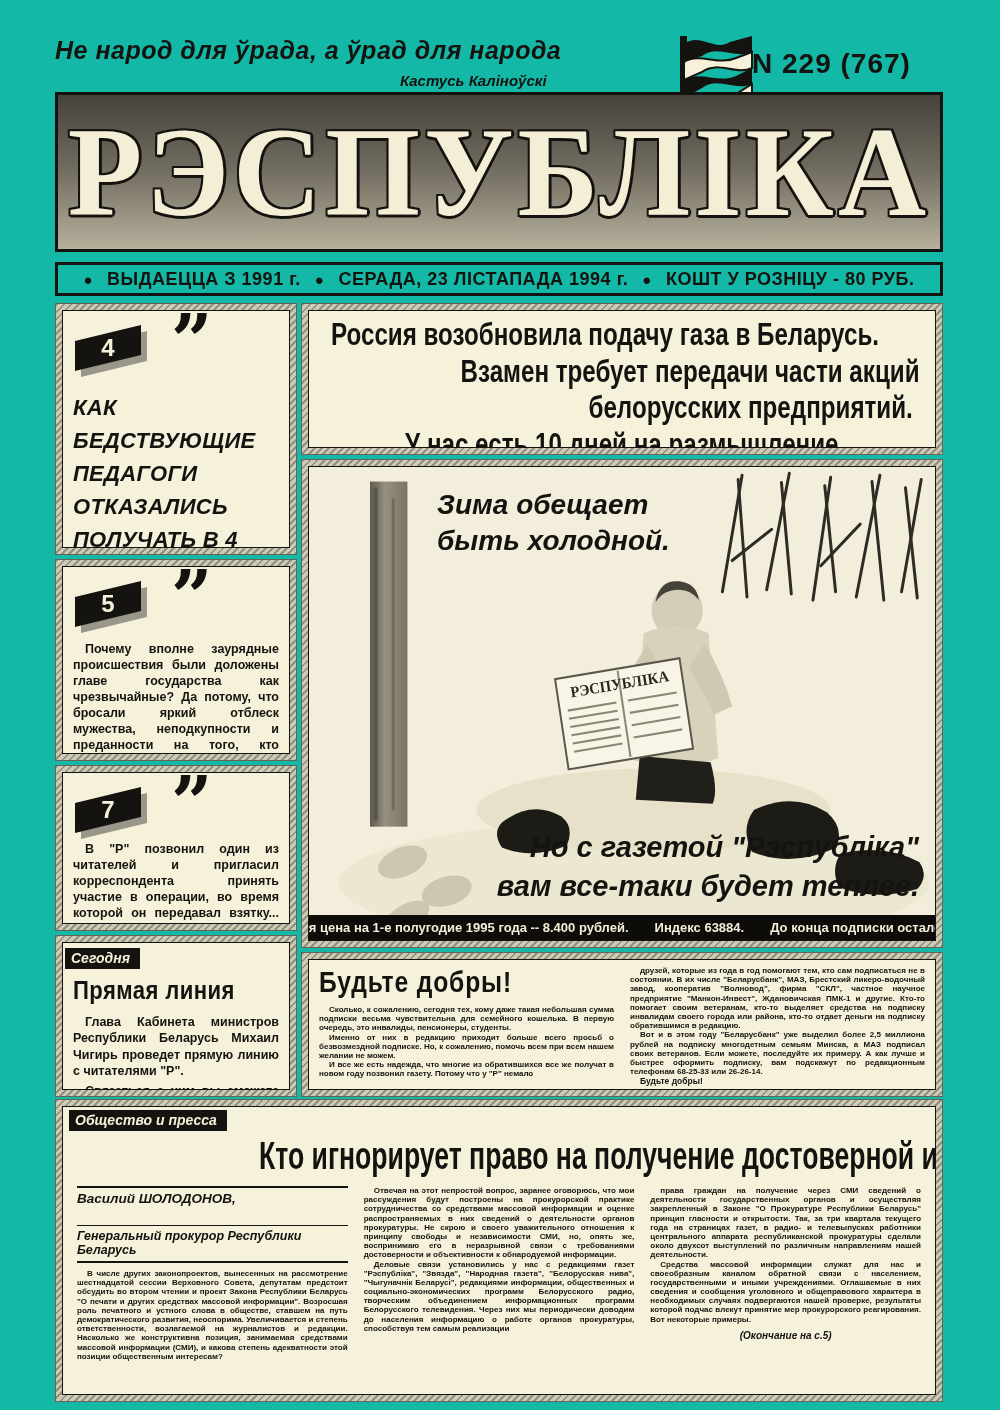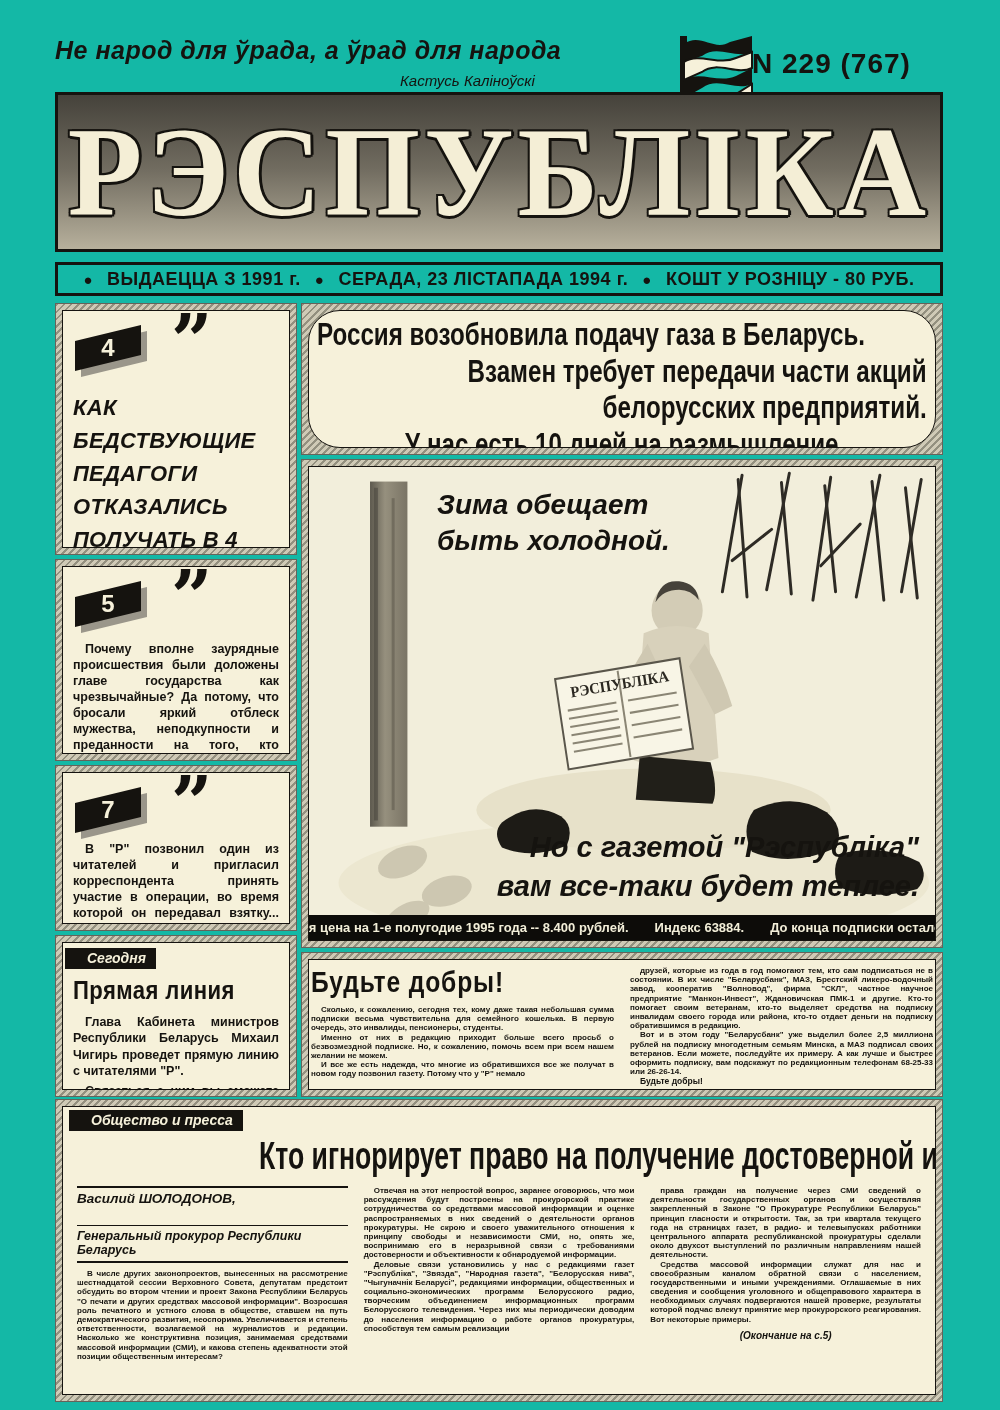--- a/index.html
+++ b/index.html
@@ -1,21 +1,21 @@
 <!DOCTYPE html>
 <html><head>
 <meta charset="utf-8">
 <style>
   * { margin:0; padding:0; box-sizing:border-box; }
   body { background:#e8e4d0; font-family:"Liberation Sans", sans-serif; }
   .page { position:relative; width:1000px; height:1410px; background:#14b8a6; color:#15130f; overflow:hidden; margin:0 auto; }
 
   
   .motto { position:absolute; left:55px; top:36px; font-size:25px; font-weight:bold; font-style:italic; letter-spacing:.5px; }
-  .motto-author { position:absolute; left:400px; top:72px; font-size:15px; font-weight:normal; font-style:italic; }
+  .motto-author { position:absolute; left:400px; top:72px; font-size:15px; font-weight:bold; font-style:italic; }
   .flag { position:absolute; left:678px; top:30px; }
   .issue-no { position:absolute; left:752px; top:48px; font-size:28px; font-weight:bold; letter-spacing:1px; }
 
   .masthead { position:absolute; left:55px; top:92px; width:888px; height:160px;
     background:linear-gradient(180deg,#45423b 0%, #716c60 48%, #b7b09c 100%);
     border:3px solid #15130f; display:flex; align-items:center; justify-content:center; }
   .masthead-text { font-family:"Liberation Serif", serif; font-weight:bold; font-size:122px; line-height:1;
     color:#f4eed6; letter-spacing:4px; transform:scaleY(1.04);
     text-shadow:2px 2px 0 #15130f,-2px -2px 0 #15130f,2px -2px 0 #15130f,-2px 2px 0 #15130f,0 3px 0 #15130f,3px 0 0 #15130f; }
 
@@ -37,42 +37,42 @@
     clip-path:polygon(0 35%,100% 0,100% 65%,0 100%); background:#15130f; color:#f6f1da;
     display:flex; align-items:center; justify-content:center; font-size:24px; font-weight:bold; }
   .quote-mark { position:absolute; left:98px; top:-14px; font-family:"DejaVu Serif", serif; font-size:72px; font-weight:bold; line-height:1; }
   .teaser-big { margin-top:14px; font-size:22px; font-weight:bold; font-style:italic; line-height:1.5; letter-spacing:.3px; }
   .teaser-body { margin-top:8px; font-size:12.5px; font-weight:bold; line-height:1.28; text-align:justify; }
   .teaser-body-first { text-indent:12px; }
 
   
   .today-inner { padding:6px 10px; }
   .tag-label { display:inline-block; background:#15130f; color:#f6f1da; font-size:14px; font-weight:bold; font-style:italic;
-    padding:2px 10px 3px 22px; margin:-4px 0 4px -8px; }
+    padding:2px 10px 3px 6px; margin:-4px 0 4px -8px; }
   .today-headline { font-size:26px; font-weight:bold; letter-spacing:.5px; transform:scaleX(.85); transform-origin:left; white-space:nowrap; margin:2px 0 8px; }
   .today-para { font-size:12.5px; font-weight:bold; line-height:1.3; text-align:justify; text-indent:12px; }
 
   
-  .lead-inner { padding:6px 8px;border-radius:32px; }
+  .lead-inner { padding:6px 22px; }
   .lead-line { line-height:1.18; }
   .lead-line span { display:inline-block; font-size:31px; font-weight:bold; letter-spacing:0; transform:scaleX(.78); white-space:nowrap; }
   .lead-l { text-align:left; }  .lead-l span { transform-origin:left; }
   .lead-r { text-align:right; } .lead-r span { transform-origin:right; }
   .lead-c { text-align:center; } .lead-c span { transform-origin:center; }
 
   
   .photo-inner { padding:0; }
   .photo-svg { position:absolute; left:0; top:0; width:100%; height:100%; }
   .cap-top { position:absolute; left:128px; top:20px; font-size:28px; font-weight:bold; font-style:italic; line-height:1.3; }
   .cap-bottom { position:absolute; right:16px; bottom:34px; text-align:right; font-size:29px; font-weight:bold; font-style:italic; line-height:1.35; }
   .sub-bar { position:absolute; left:0; right:0; bottom:0; height:25px; background:#0d0c09; color:#f2eed8;
     display:flex; align-items:center; justify-content:center; gap:26px; font-size:13px; font-weight:bold; white-space:nowrap; }
 
   
-  .kind-inner { padding:6px 2px; display:flex; gap:16px; }
+  .kind-inner { padding:6px 10px; display:flex; gap:16px; }
   .kind-col { flex:1; }
   .kind-headline { font-size:29px; font-weight:bold; letter-spacing:1px; transform:scaleX(.85); transform-origin:left; white-space:nowrap; margin:0 0 6px; }
   .small-para { font-size:8px; font-weight:bold; line-height:1.15; text-align:justify; text-indent:10px; }
   .kind-closing { font-size:8.5px; font-weight:bold; text-indent:10px; }
 
   
   .soc-inner { padding:4px 14px 6px; }
   .soc-headline { text-align:center; margin:0 0 8px; }
   .soc-headline span { display:inline-block; font-size:38px; font-weight:bold; transform:scaleX(.7); transform-origin:center; white-space:nowrap; }
   .soc-cols { display:flex; gap:16px; }

